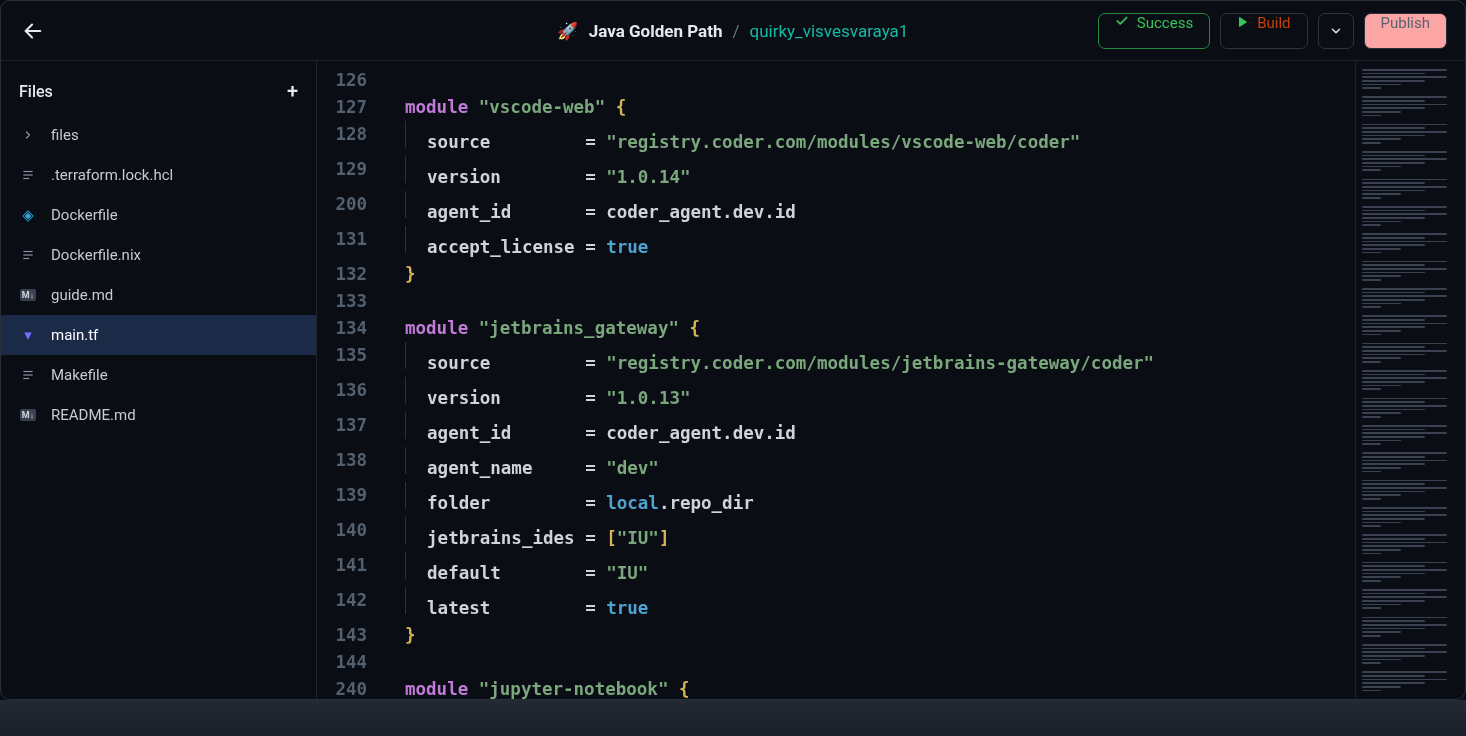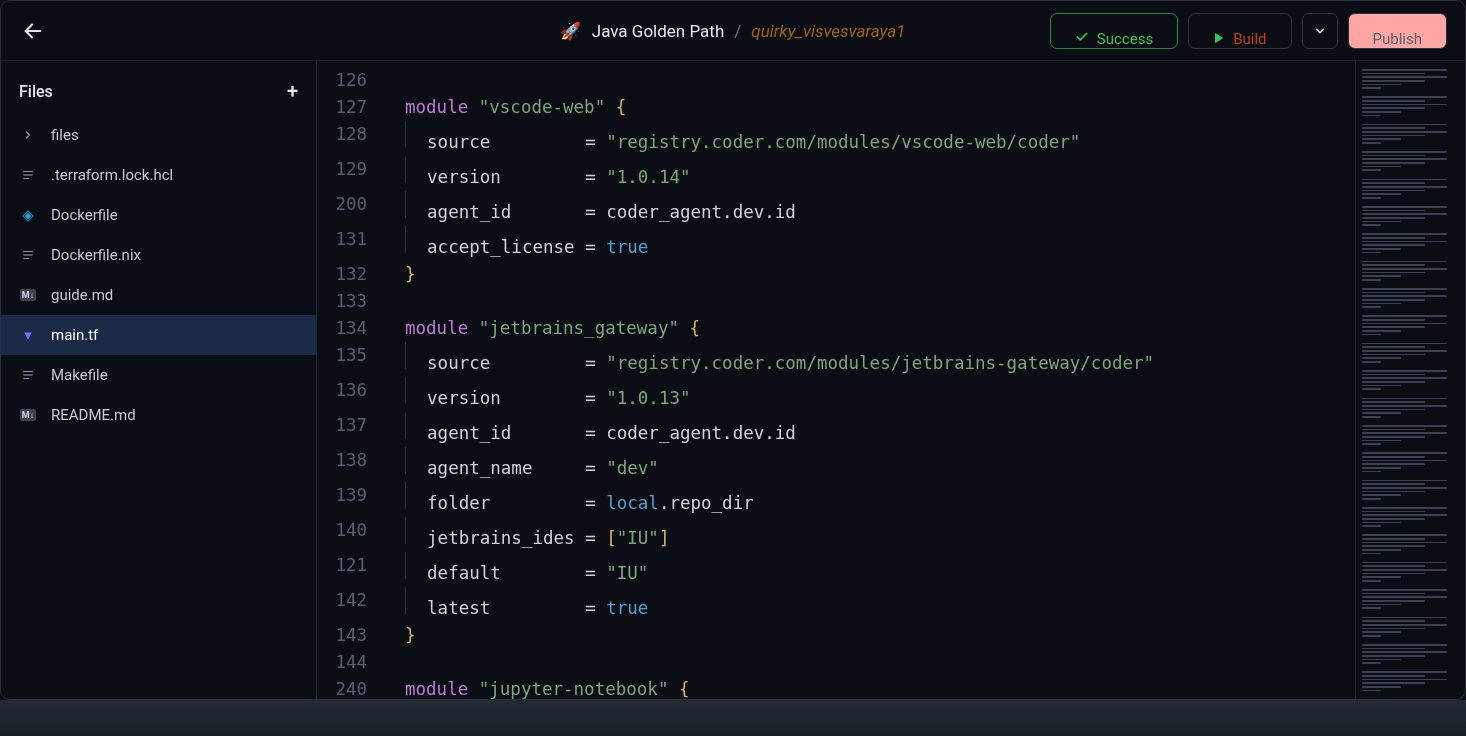--- a/index.html
+++ b/index.html
@@ -30,28 +30,28 @@
     width: 28px; height: 28px;
     display: flex; align-items: center; justify-content: center;
     cursor: pointer; color: #e6e8ec;
   }
   .crumbs {
     position: absolute; left: 50%; transform: translateX(-50%);
     display: flex; align-items: center; gap: 10px;
     font-size: 17px;
   }
   .crumb-sep { color: #6b7280; }
-  .crumb1 { color: #e6e8ec; font-weight: 400; }
-  .crumb2 { color: #a16207; font-style: italic; }
+  .crumb1 { color: #e6e8ec; font-weight: 700; }
+  .crumb2 { color: #14b8a6; }
   .rocket { font-size: 17px; }
   .topbar .right { margin-left: auto; display: flex; gap: 10px; align-items: center; }
   .pill {
     height: 36px; border-radius: 7px;
-    display: inline-flex; align-items: flex-end; gap: 8px;
-    padding: 0 24px;
+    display: inline-flex; align-items: flex-start; gap: 8px;
+    padding: 0 16px;
     font-size: 15px;
     border: 1px solid #2f3540;
     background: transparent;
   }
   .pill-success { border-color: #1f8a3d; color: #38c558; }
   .pill-success .check { color: #38c558; }
   .pill-build { color: #c2410c; }
   .pill-build .play { color: #38c558; }
   .drop-btn {
     width: 36px; height: 36px; border-radius: 7px;
@@ -94,20 +94,21 @@
   
   .editor-wrap { flex:1; display:flex; min-width:0; }
   .editor {
     flex:1;
     font-family: ui-monospace, "SF Mono", Menlo, Consolas, monospace;
     font-size: 17.5px;
     line-height: 27px;
     padding-top: 6px;
     overflow: hidden;
     position: relative;
+    font-weight: bold;
   }
   .gutter {
     width: 68px; text-align: right; color: #55606f; padding-right: 18px;
     user-select: none;
   }
   .line { display:flex; }
   .code { white-space: pre; color:#cfd3dc; padding-left: 20px; }
   .tok-kw   { color:#c07ad8; }        
   .tok-str  { color:#7aa77c; }        
   .tok-id   { color:#cfd3dc; }
@@ -310,21 +311,21 @@
           </div>
           <div class="line">
             <div class="gutter">139</div>
             <div class="code"><span class="indent-guide"></span>  <span class="tok-id">folder</span>         <span class="tok-op">= </span><span class="tok-bool">local</span><span class="tok-id">.repo_dir</span></div>
           </div>
           <div class="line">
             <div class="gutter">140</div>
             <div class="code"><span class="indent-guide"></span>  <span class="tok-id">jetbrains_ides</span> <span class="tok-op">= </span><span class="tok-brkt">[</span><span class="tok-str">"IU"</span><span class="tok-brkt">]</span></div>
           </div>
           <div class="line">
-            <div class="gutter">121</div>
+            <div class="gutter">141</div>
             <div class="code"><span class="indent-guide"></span>  <span class="tok-id">default</span>        <span class="tok-op">= </span><span class="tok-str">"IU"</span></div>
           </div>
           <div class="line">
             <div class="gutter">142</div>
             <div class="code"><span class="indent-guide"></span>  <span class="tok-id">latest</span>         <span class="tok-op">= </span><span class="tok-bool">true</span></div>
           </div>
           <div class="line">
             <div class="gutter">143</div>
             <div class="code"><span class="tok-br">}</span></div>
           </div>

